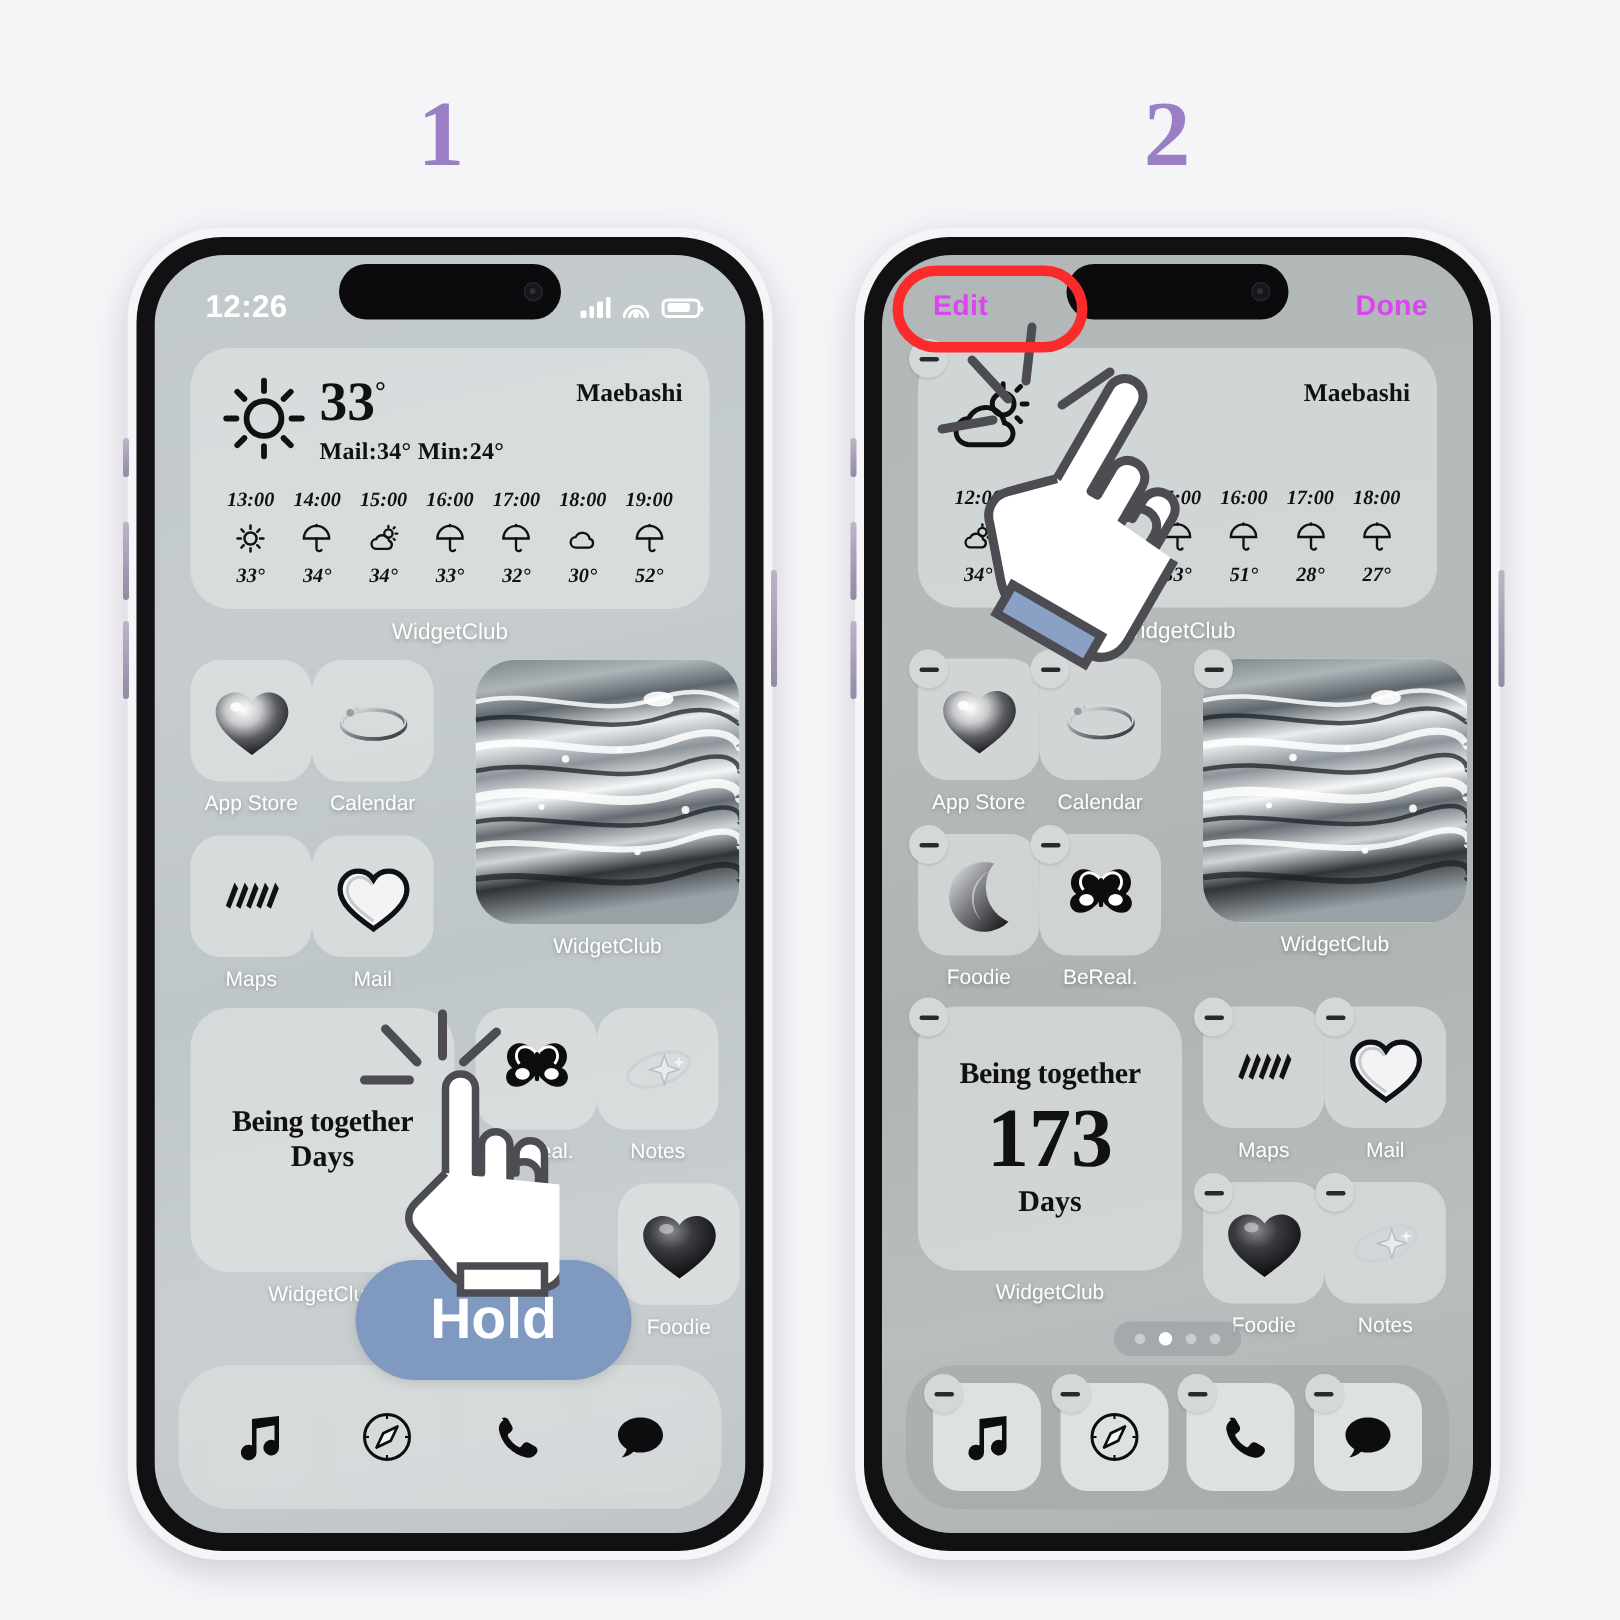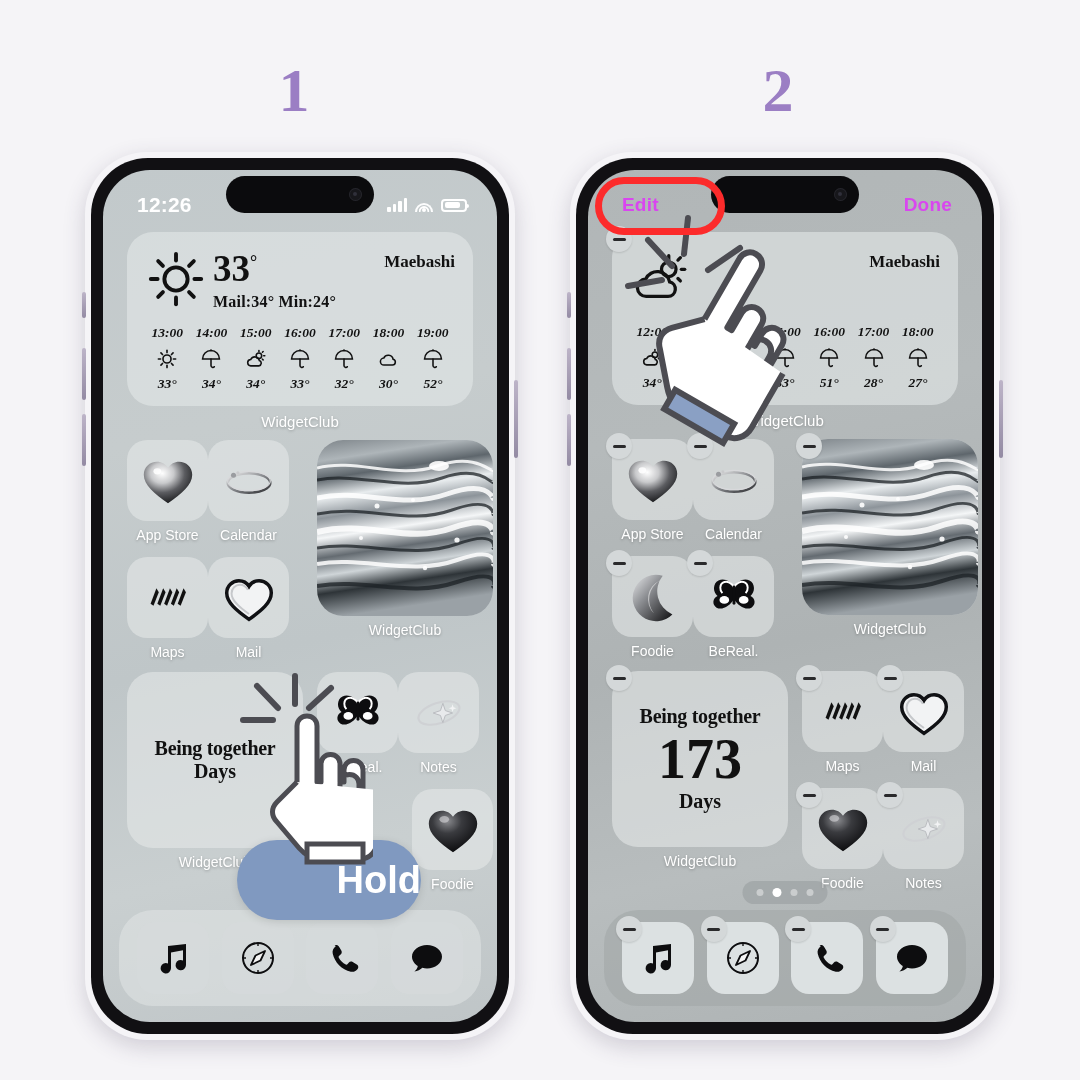--- a/index.html
+++ b/index.html
@@ -589,21 +589,21 @@
 
     <div class="sparks" style="left:148px; top:506px; width:110px; height:86px;">
       <svg viewBox="0 0 110 86" width="110" height="86">
         <line x1="10" y1="62" x2="40" y2="62"></line>
         <line x1="24" y1="28" x2="45" y2="50"></line>
         <line x1="62" y1="18" x2="62" y2="46"></line>
         <line x1="98" y1="30" x2="76" y2="50"></line>
       </svg>
     </div>
 
-    <div class="hold-pill" style="left:152px; top:688px; width:184px; height:80px;justify-content:flex-end;">
+    <div class="hold-pill" style="left:152px; top:688px; width:184px; height:80px;">
       <span>Hold</span>
     </div>
 
     <div class="hand" style="left:170px; top:542px; width:118px; height:178px;">
       <svg viewBox="0 0 118 178" width="118" height="178">
         <path d="M42 32c0-6 4.5-10 10-10s10 4 10 10v56h4V70c0-5.5 4-9.5 9.5-9.5S85 64.5 85 70v18h4V76c0-5.5 4-9.5 9.5-9.5S108 70.5 108 76v16h0v10h-4V90c0-5.5-4-9.5-9.5-9.5S85 84.5 85 90v22H42z" fill="#fff" stroke="#4c4c52" stroke-width="5" stroke-linejoin="round"></path>
         <path d="M42 88 L22 108c-6 6-6 14 0 20l22 26c6 7 14 11 23 11h38c10 0 17-8 17-18V96" fill="#fff" stroke="#4c4c52" stroke-width="5" stroke-linejoin="round"></path>
         <rect x="52" y="150" width="56" height="18" fill="#fff" stroke="#4c4c52" stroke-width="5"></rect>
       </svg>
     </div>

